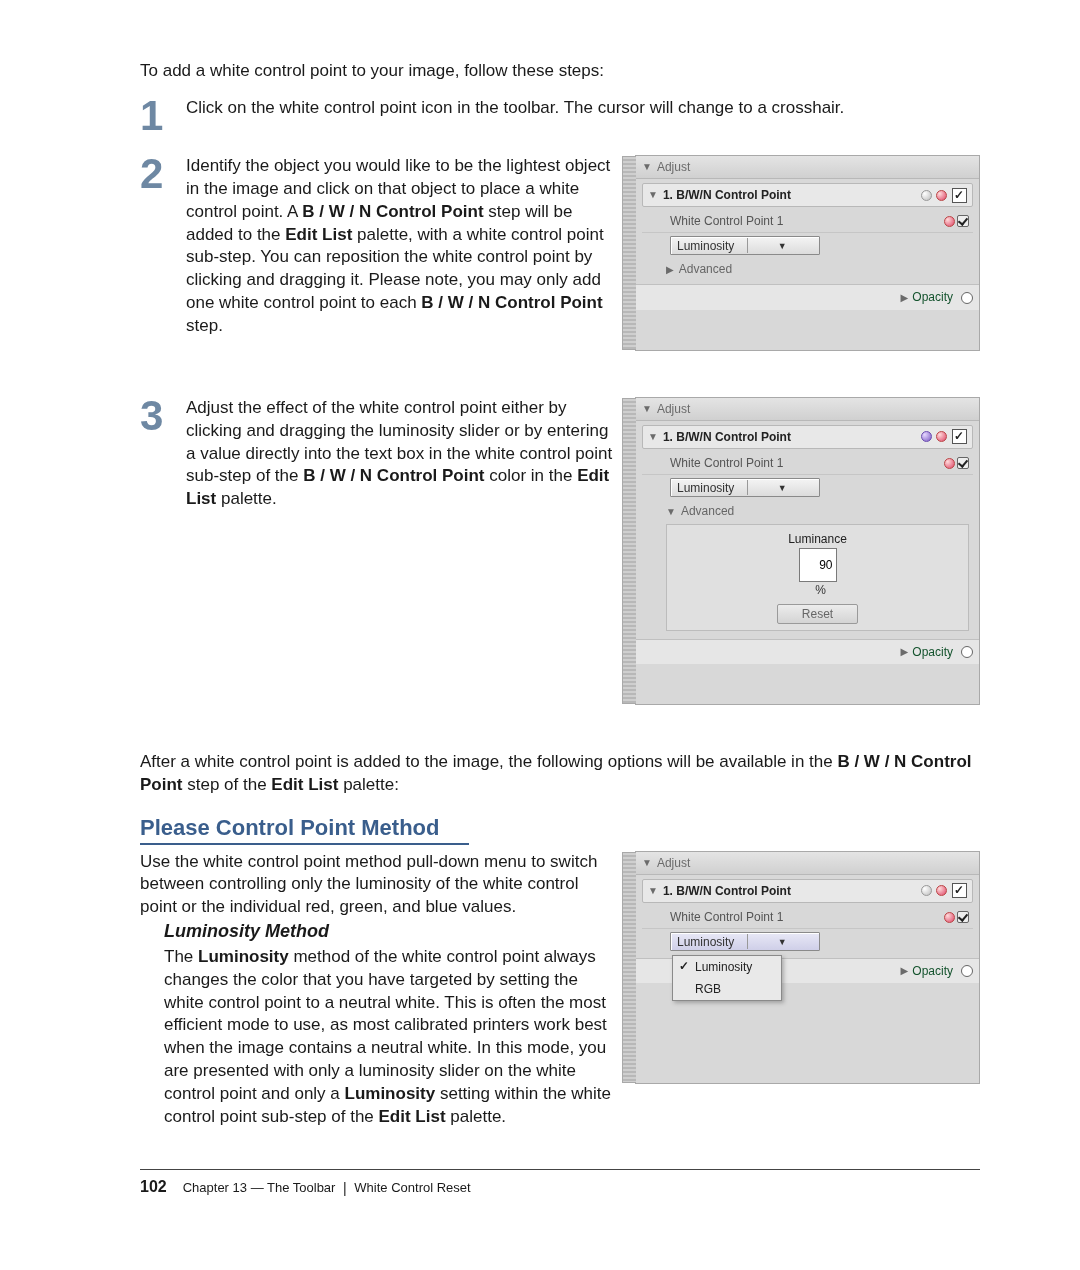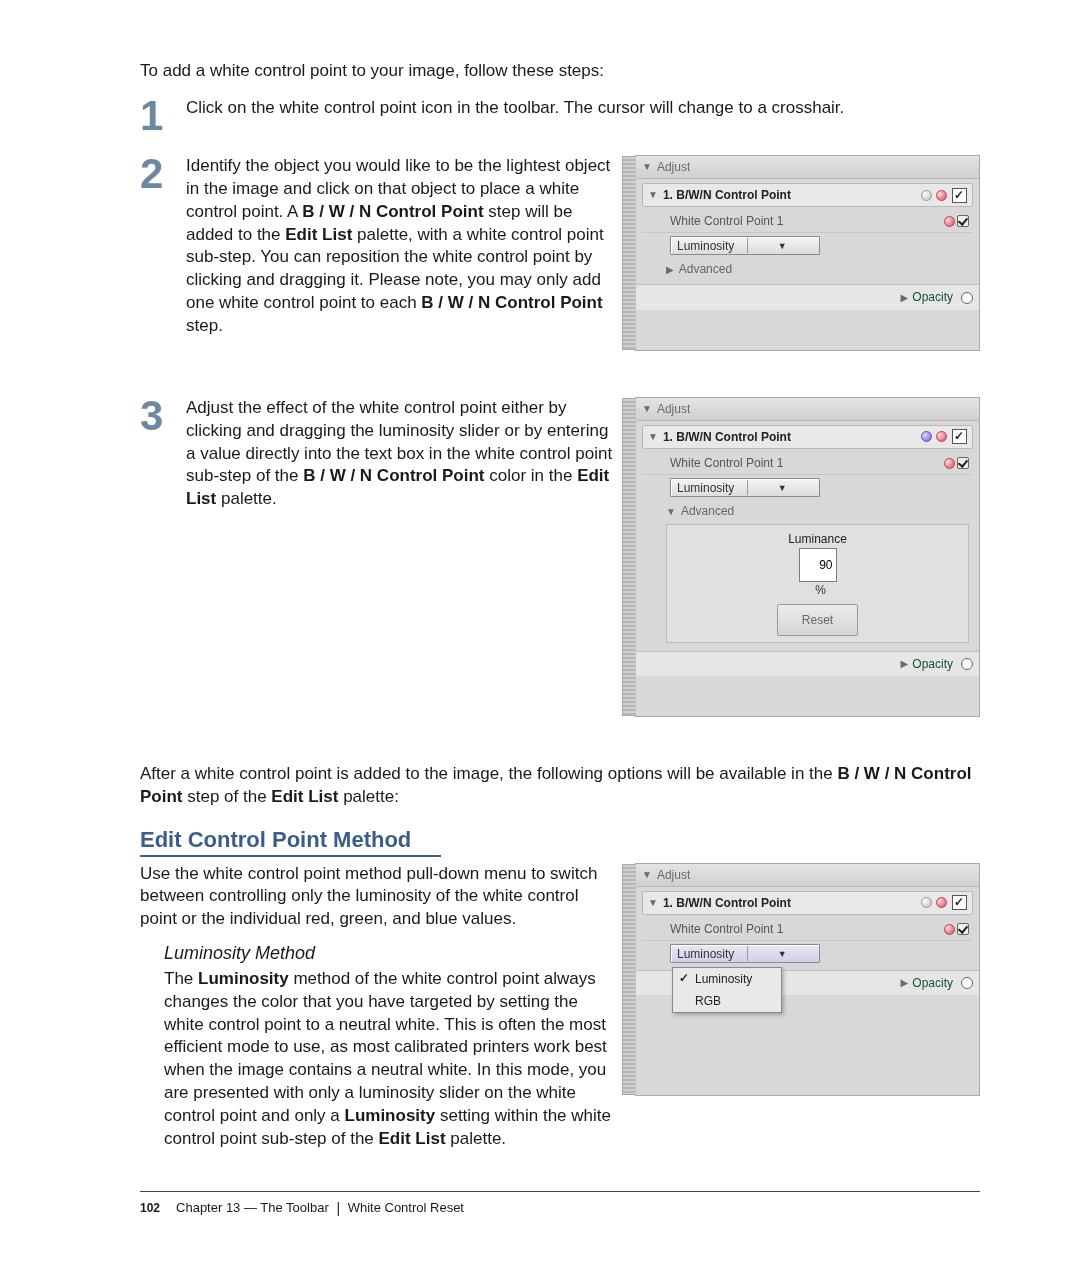--- a/index.html
+++ b/index.html
@@ -34,37 +34,36 @@
     font-weight: 700;
     font-size: 22px;
     border-bottom: 2px solid #3a5e8c;
     display: inline-block;
     padding-right: 30px;
     margin-bottom: 6px;
   }
   .two-col { display: flex; }
   .col-text { flex: 1; padding-right: 18px; }
   .sub-head {
-    font-weight: 400;
+    font-weight: 700;
     font-style: italic;
     font-size: 18px;
-    margin-top: 10px;
     margin-left: 24px;
     margin-bottom: 2px;
   }
   .sub-body { margin-left: 24px; }
   .page-foot {
     margin-top: 40px;
     border-top: 1px solid #444;
     padding-top: 6px;
     font-size: 13px;
     display: flex;
     align-items: baseline;
   }
-  .page-num { font-weight: 700; font-size: 12px; margin-right: 16px; }
+  .page-num { font-weight: 700; font-size: 16px; margin-right: 16px; }
   .chapline b { font-weight: 400; }
   .divider { font-weight: 400; margin: 0 4px; font-size: 14px; position: relative; top: 1px;}
 
   .panel-wrap {
     width: 345px; min-width: 345px;
     margin-bottom: 26px;
   }
   .panel {
     background: #d8d8d8;
     border: 1px solid #a9a9a9;
@@ -156,21 +155,21 @@
   .num-inp {
     width:38px; height:34px;
     font-family: Tahoma, Arial, sans-serif; font-size:12px;
     border:1px solid #7a7a7a;
     background:#fff; padding:0 3px; text-align:right;
   }
   .pct { margin-left:6px; color:#333; }
   .reset-btn {
     background: linear-gradient(#ececec,#d4d4d4);
     border:1px solid #9a9a9a;
-    height:32px; padding:0 24px;
+    height:20px; padding:0 24px;
     font-family: Tahoma, Arial, sans-serif; font-size:12px; color:#666;
     border-radius:2px;
   }
   .opacity-row {
     background: #e6e6e6;
     border-top: 1px solid #c0c0c0;
     padding: 4px 6px;
     display:flex; justify-content:flex-end; align-items:center;
     color:#14532d;
   }
@@ -325,21 +324,21 @@
 
 <p class="after-text">
   <span>After a white control point is added to the image, the following options will be available in the </span>
   <b>B / W / N Control Point</b>
   <span> step of the </span>
   <b>Edit List</b>
   <span> palette:</span>
 </p>
 
 <div>
-  <span class="section-head">Edit Control Point Method</span>
+  <span class="section-head">Please Control Point Method</span>
 </div>
 
 <div class="two-col">
   <div class="col-text">
     <p>Use the white control point method pull-down menu to switch between controlling only the luminosity of the white control point or the individual red, green, and blue values.</p>
     <div class="sub-head">Luminosity Method</div>
     <p class="sub-body">
       <span>The </span>
       <b>Luminosity</b>
       <span> method of the white control point always changes the color that you have targeted by setting the white control point to a neutral white. This is often the most efficient mode to use, as most calibrated printers work best when the image contains a neutral white. In this mode, you are presented with only a luminosity slider on the white control point and only a </span>

